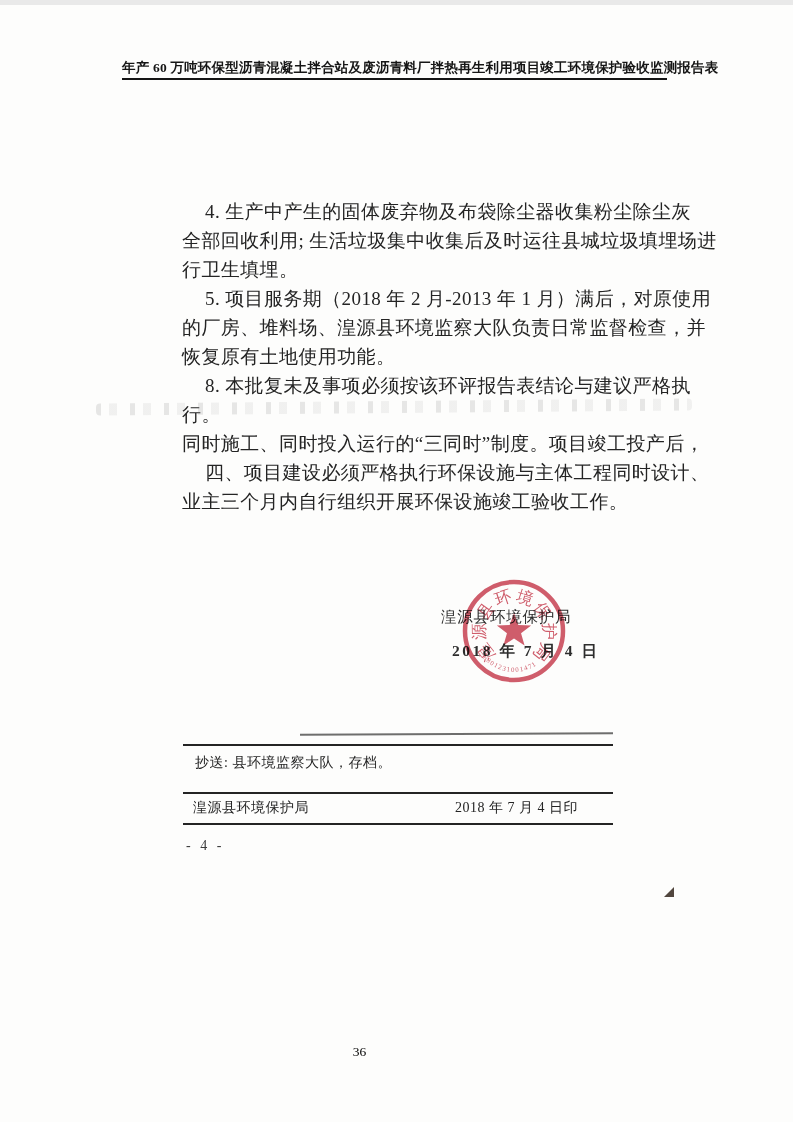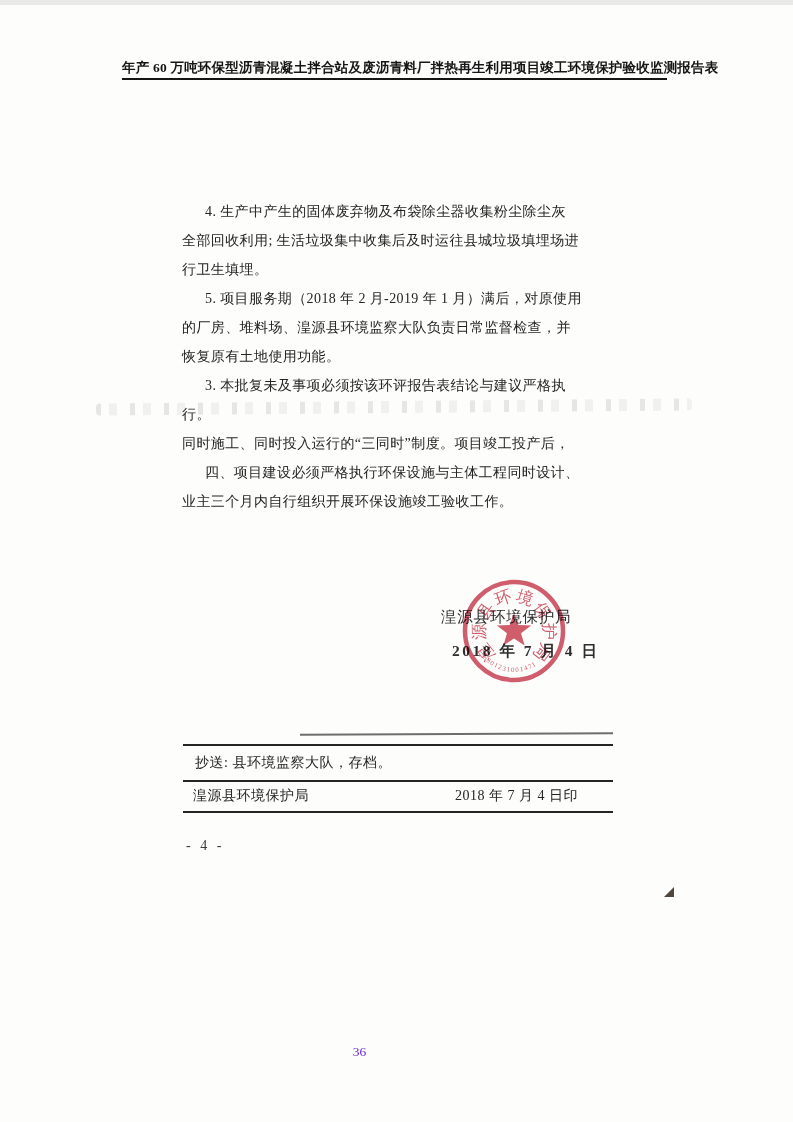--- a/index.html
+++ b/index.html
@@ -19,21 +19,21 @@
     font-size:13.5px;font-weight:bold;color:#161616;
     letter-spacing:0.2px;white-space:nowrap;
   }
   .header-rule{
     position:absolute;left:122px;top:73px;width:545px;height:2px;
     background:#151515;
   }
   
   .body-text{
     position:absolute;left:182px;top:192px;width:456px;
-    font-size:14px;line-height:29px;color:#242424;
+    font-size:19px;line-height:29px;color:#242424;
     letter-spacing:0.4px;
   }
   .body-text .line{white-space:nowrap;}
   .body-text .line.indent{padding-left:23px;}
   
   .smudge-band{
     position:absolute;left:96px;top:396px;width:596px;height:12px;
     background:repeating-linear-gradient(90deg,
       rgba(110,110,110,0.16) 0 5px, rgba(0,0,0,0) 5px 13px,
       rgba(130,130,130,0.10) 13px 21px, rgba(0,0,0,0) 21px 34px);
@@ -57,60 +57,60 @@
   .artifact-line{
     position:absolute;left:300px;top:728px;width:313px;height:2px;
     background:#3d3d3d;opacity:0.75;transform:rotate(-0.25deg);
   }
   .footer-table{
     position:absolute;left:183px;top:739px;width:430px;
     border-top:2.5px solid #242424;
     font-size:14px;color:#242424;
   }
   .footer-table .row-cc{
-    padding:8px 6px 8px 12px;
+    padding:8px 6px 20px 12px;
     border-bottom:2px solid #242424;
     letter-spacing:0.5px;white-space:nowrap;
   }
   .footer-table .row-issuer{
     display:flex;justify-content:space-between;align-items:center;
     padding:5px 35px 6px 10px;
     border-bottom:2.5px solid #242424;
     letter-spacing:0.5px;white-space:nowrap;
   }
   .page-number{
     position:absolute;left:186px;top:833px;
     font-size:14px;color:#3a3a3a;letter-spacing:3px;white-space:nowrap;
   }
   .corner-artifact{
     position:absolute;left:664px;top:882px;width:0;height:0;
     border-bottom:10px solid #33261c;border-left:10px solid transparent;
     opacity:0.85;
   }
   .sheet-number{
     position:absolute;left:0;top:1039px;width:719px;
-    text-align:center;font-size:13.5px;color:#6d28d9;
+    text-align:center;font-size:13.5px;color:#000000;
   }
 </style>
 </head>
 <body>
 
 <div class="page">
 
   <div class="header-title">年产 60 万吨环保型沥青混凝土拌合站及废沥青料厂拌热再生利用项目竣工环境保护验收监测报告表</div>
   <div class="header-rule"></div>
 
   <div class="body-text" id="body-lines">
       <div class="line indent">4. 生产中产生的固体废弃物及布袋除尘器收集粉尘除尘灰</div>
       <div class="line">全部回收利用; 生活垃圾集中收集后及时运往县城垃圾填埋场进</div>
       <div class="line">行卫生填埋。</div>
-      <div class="line indent">5. 项目服务期（2018 年 2 月-2019 年 1 月）满后，对原使用</div>
+      <div class="line indent">5. 项目服务期（2018 年 2 月-2013 年 1 月）满后，对原使用</div>
       <div class="line">的厂房、堆料场、湟源县环境监察大队负责日常监督检查，并</div>
       <div class="line">恢复原有土地使用功能。</div>
-      <div class="line indent">3. 本批复未及事项必须按该环评报告表结论与建议严格执</div>
+      <div class="line indent">8. 本批复未及事项必须按该环评报告表结论与建议严格执</div>
       <div class="line">行。</div>
       <div class="line">同时施工、同时投入运行的“三同时”制度。项目竣工投产后，</div>
       <div class="line indent">四、项目建设必须严格执行环保设施与主体工程同时设计、</div>
       <div class="line">业主三个月内自行组织开展环保设施竣工验收工作。</div>
     </div>
 
   <div class="smudge-band"></div>
 
   <svg class="seal-svg" viewBox="0 0 180 180">
     <defs>

